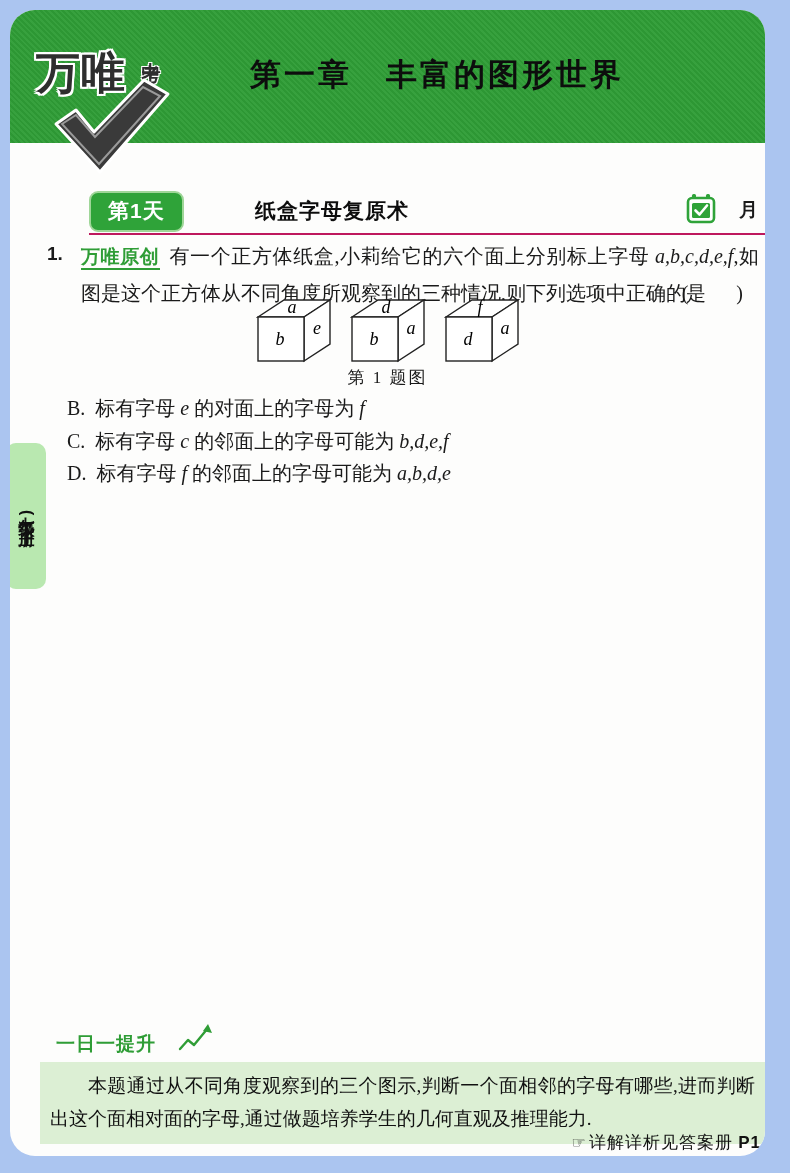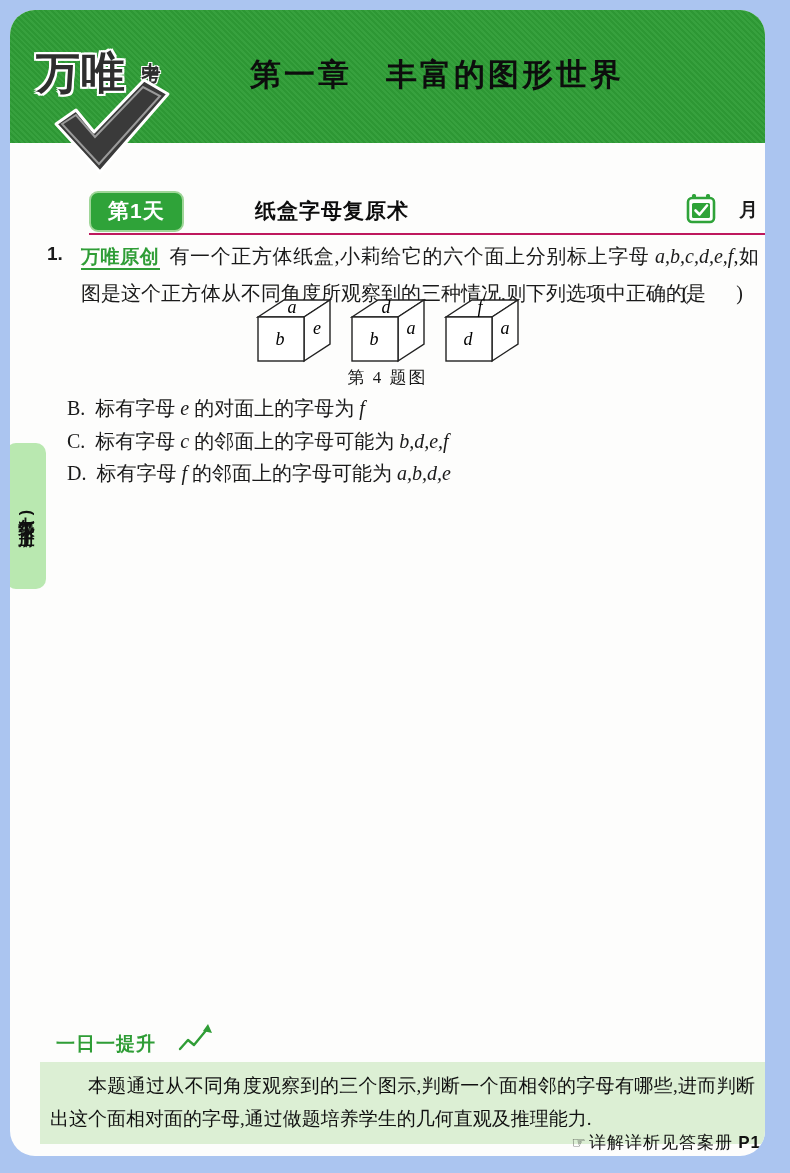--- a/index.html
+++ b/index.html
@@ -186,21 +186,21 @@
       <text class="cube-letter" x="61" y="36" text-anchor="middle">a</text>
     </svg>
     <svg class="cube-svg" width="76" height="66" viewBox="0 0 76 66">
       <polygon points="2,19 28,2 74,2 48,19" fill="#fff" stroke="#222" stroke-width="1.4"></polygon>
       <polygon points="48,19 74,2 74,46 48,63" fill="#fff" stroke="#222" stroke-width="1.4"></polygon>
       <rect x="2" y="19" width="46" height="44" fill="#fff" stroke="#222" stroke-width="1.4"></rect>
       <text class="cube-letter" x="36" y="15" text-anchor="middle">f</text>
       <text class="cube-letter" x="24" y="47" text-anchor="middle">d</text>
       <text class="cube-letter" x="61" y="36" text-anchor="middle">a</text>
     </svg>
-    <div class="figure-caption">第 4 题图</div>
+    <div class="figure-caption">第 1 题图</div>
   </div>
 
   <div class="options">
     <div class="option-row">
       <span class="opt-label">B.</span><span>标有字母 </span><span class="math-it">e</span><span> 的对面上的字母为 </span><span class="math-it">f</span>
     </div>
     <div class="option-row">
       <span class="opt-label">C.</span><span>标有字母 </span><span class="math-it">c</span><span> 的邻面上的字母可能为 </span><span class="math-it">b,d,e,f</span>
     </div>
     <div class="option-row">

